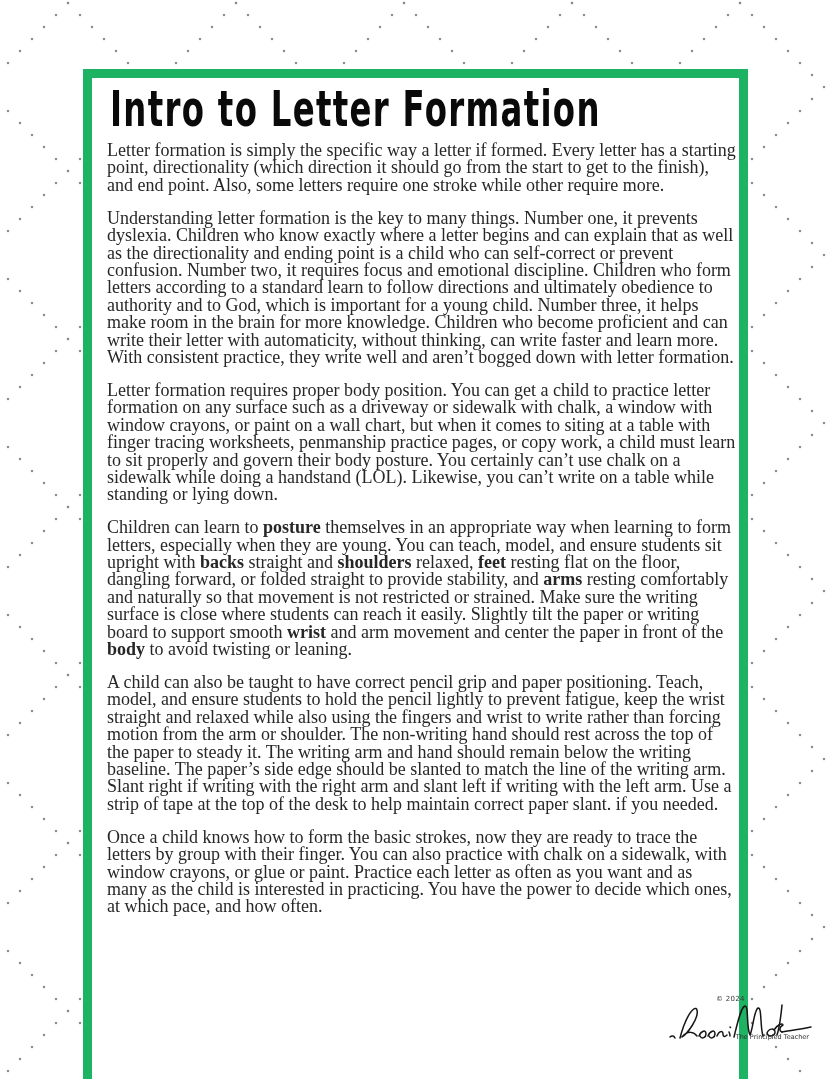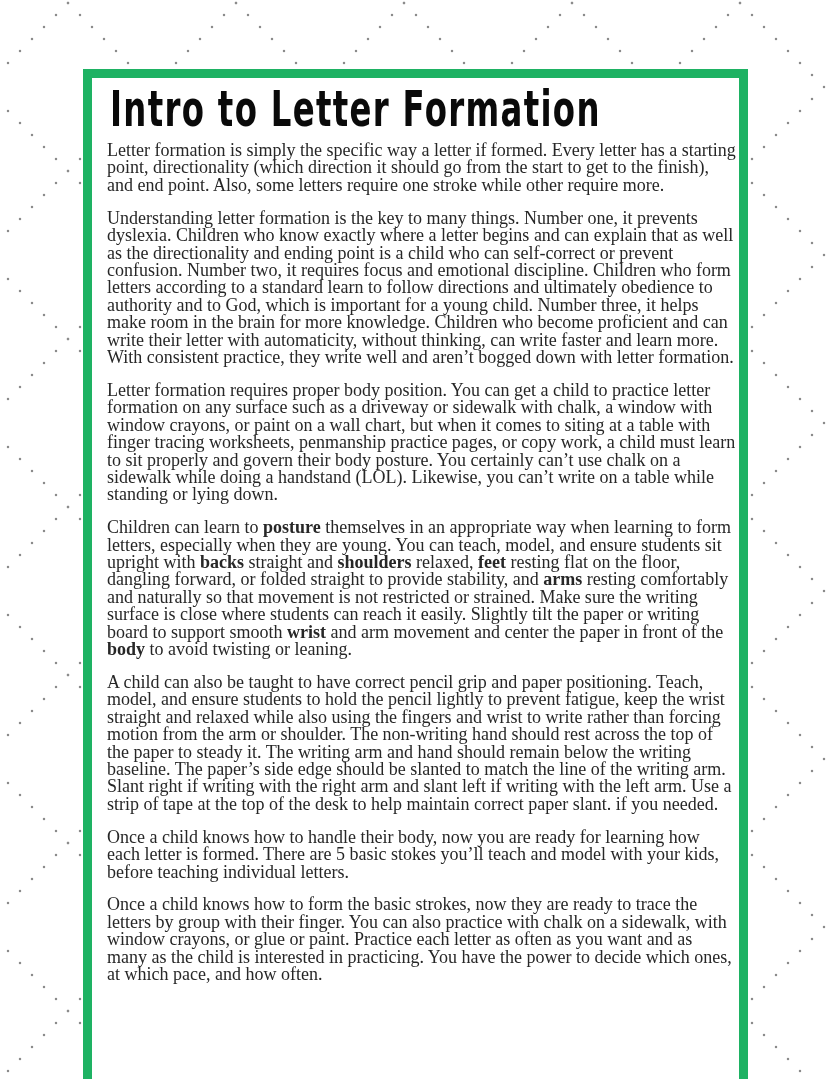--- a/index.html
+++ b/index.html
@@ -141,19 +141,38 @@
   </svg>
 
   <div class="card">
     <h1 class="doc-title">Intro to Letter Formation</h1>
     <div class="doc-body">
         <p class="para"><span>Letter formation is simply the specific way a letter if formed. Every letter has a starting point, directionality (which direction it should go from the start to get to the finish), and end point. Also, some letters require one stroke while other require more.</span></p>
         <p class="para"><span>Understanding letter formation is the key to many things. Number one, it prevents dyslexia. Children who know exactly where a letter begins and can explain that as well as the directionality and ending point is a child who can self-correct or prevent confusion. Number two, it requires focus and emotional discipline. Children who form letters according to a standard learn to follow directions and ultimately obedience to authority and to God, which is important for a young child. Number three, it helps make room in the brain for more knowledge. Children who become proficient and can write their letter with automaticity, without thinking, can write faster and learn more. With consistent practice, they write well and aren’t bogged down with letter formation.</span></p>
         <p class="para"><span>Letter formation requires proper body position. You can get a child to practice letter formation on any surface such as a driveway or sidewalk with chalk, a window with window crayons, or paint on a wall chart, but when it comes to siting at a table with finger tracing worksheets, penmanship practice pages, or copy work, a child must learn to sit properly and govern their body posture. You certainly can’t use chalk on a sidewalk while doing a handstand (LOL). Likewise, you can’t write on a table while standing or lying down.</span></p>
         <p class="para"><span>Children can learn to </span><b>posture</b><span> themselves in an appropriate way when learning to form letters, especially when they are young. You can teach, model, and ensure students sit upright with </span><b>backs</b><span> straight and </span><b>shoulders</b><span> relaxed, </span><b>feet</b><span> resting flat on the floor, dangling forward, or folded straight to provide stability, and </span><b>arms</b><span> resting comfortably and naturally so that movement is not restricted or strained. Make sure the writing surface is close where students can reach it easily. Slightly tilt the paper or writing board to support smooth </span><b>wrist</b><span> and arm movement and center the paper in front of the </span><b>body</b><span> to avoid twisting or leaning.</span></p>
         <p class="para"><span>A child can also be taught to have correct pencil grip and paper positioning. Teach, model, and ensure students to hold the pencil lightly to prevent fatigue, keep the wrist straight and relaxed while also using the fingers and wrist to write rather than forcing motion from the arm or shoulder. The non-writing hand should rest across the top of the paper to steady it. The writing arm and hand should remain below the writing baseline. The paper’s side edge should be slanted to match the line of the writing arm. Slant right if writing with the right arm and slant left if writing with the left arm. Use a strip of tape at the top of the desk to help maintain correct paper slant. if you needed.</span></p>
-        <p class="para"><span>Once a child knows how to handle their body, now you are ready for learning how each letter is formed. There are 5 basic stokes you’ll teach and model with your kids, before teaching individual letters.</span></p>
         <p class="para"><span>Once a child knows how to form the basic strokes, now they are ready to trace the letters by group with their finger. You can also practice with chalk on a sidewalk, with window crayons, or glue or paint. Practice each letter as often as you want and as many as the child is interested in practicing. You have the power to decide which ones, at which pace, and how often.</span></p>
       </div>
   </div>
 
+  <div class="sig-block">
+    <div class="sig-copyright">© 2024</div>
+    <svg class="sig-svg" viewBox="0 0 145 48" xmlns="http://www.w3.org/2000/svg">
+      <g fill="none" stroke="#161616" stroke-width="1.5" stroke-linecap="round" stroke-linejoin="round">
+        <path d="M2 38 C4 36 6 37 7 39"></path>
+        <path d="M12 39 C18 16 27 5 29 11 C31 19 20 34 14 38 C20 31 26 33 29 37"></path>
+        <path d="M31 37 c2 -5 7 -7 7 -2 c0 3 -4 6 -6 2"></path>
+        <path d="M40 37 c2 -5 7 -7 7 -2 c0 3 -4 6 -6 2"></path>
+        <path d="M49 37 c2 -5 6 -6 6 -2 c0 2 1 4 4 1"></path>
+        <path d="M61 33 q1 2 1 4"></path>
+        <path d="M62 28 l0.5 0.5"></path>
+        <path d="M66 38 C70 22 73 8 77 7 C81 7 78 28 82 36 C85 30 86 11 90 9 C94 8 92 28 95 37"></path>
+        <path d="M99 34 c2 -5 8 -5 8 -1 c0 4 -7 6 -8 1"></path>
+        <path d="M114 6 c-1 10 -2 21 -5 30"></path>
+        <path d="M106 31 c4 -6 8 -7 9 -5 c-4 2 -4 6 -1 7"></path>
+        <path d="M114 33 C124 31 135 30 143 28"></path>
+      </g>
+    </svg>
+    <div class="sig-tagline">The Principled Teacher</div>
+  </div>
 
 </div>
 
 </body></html>

